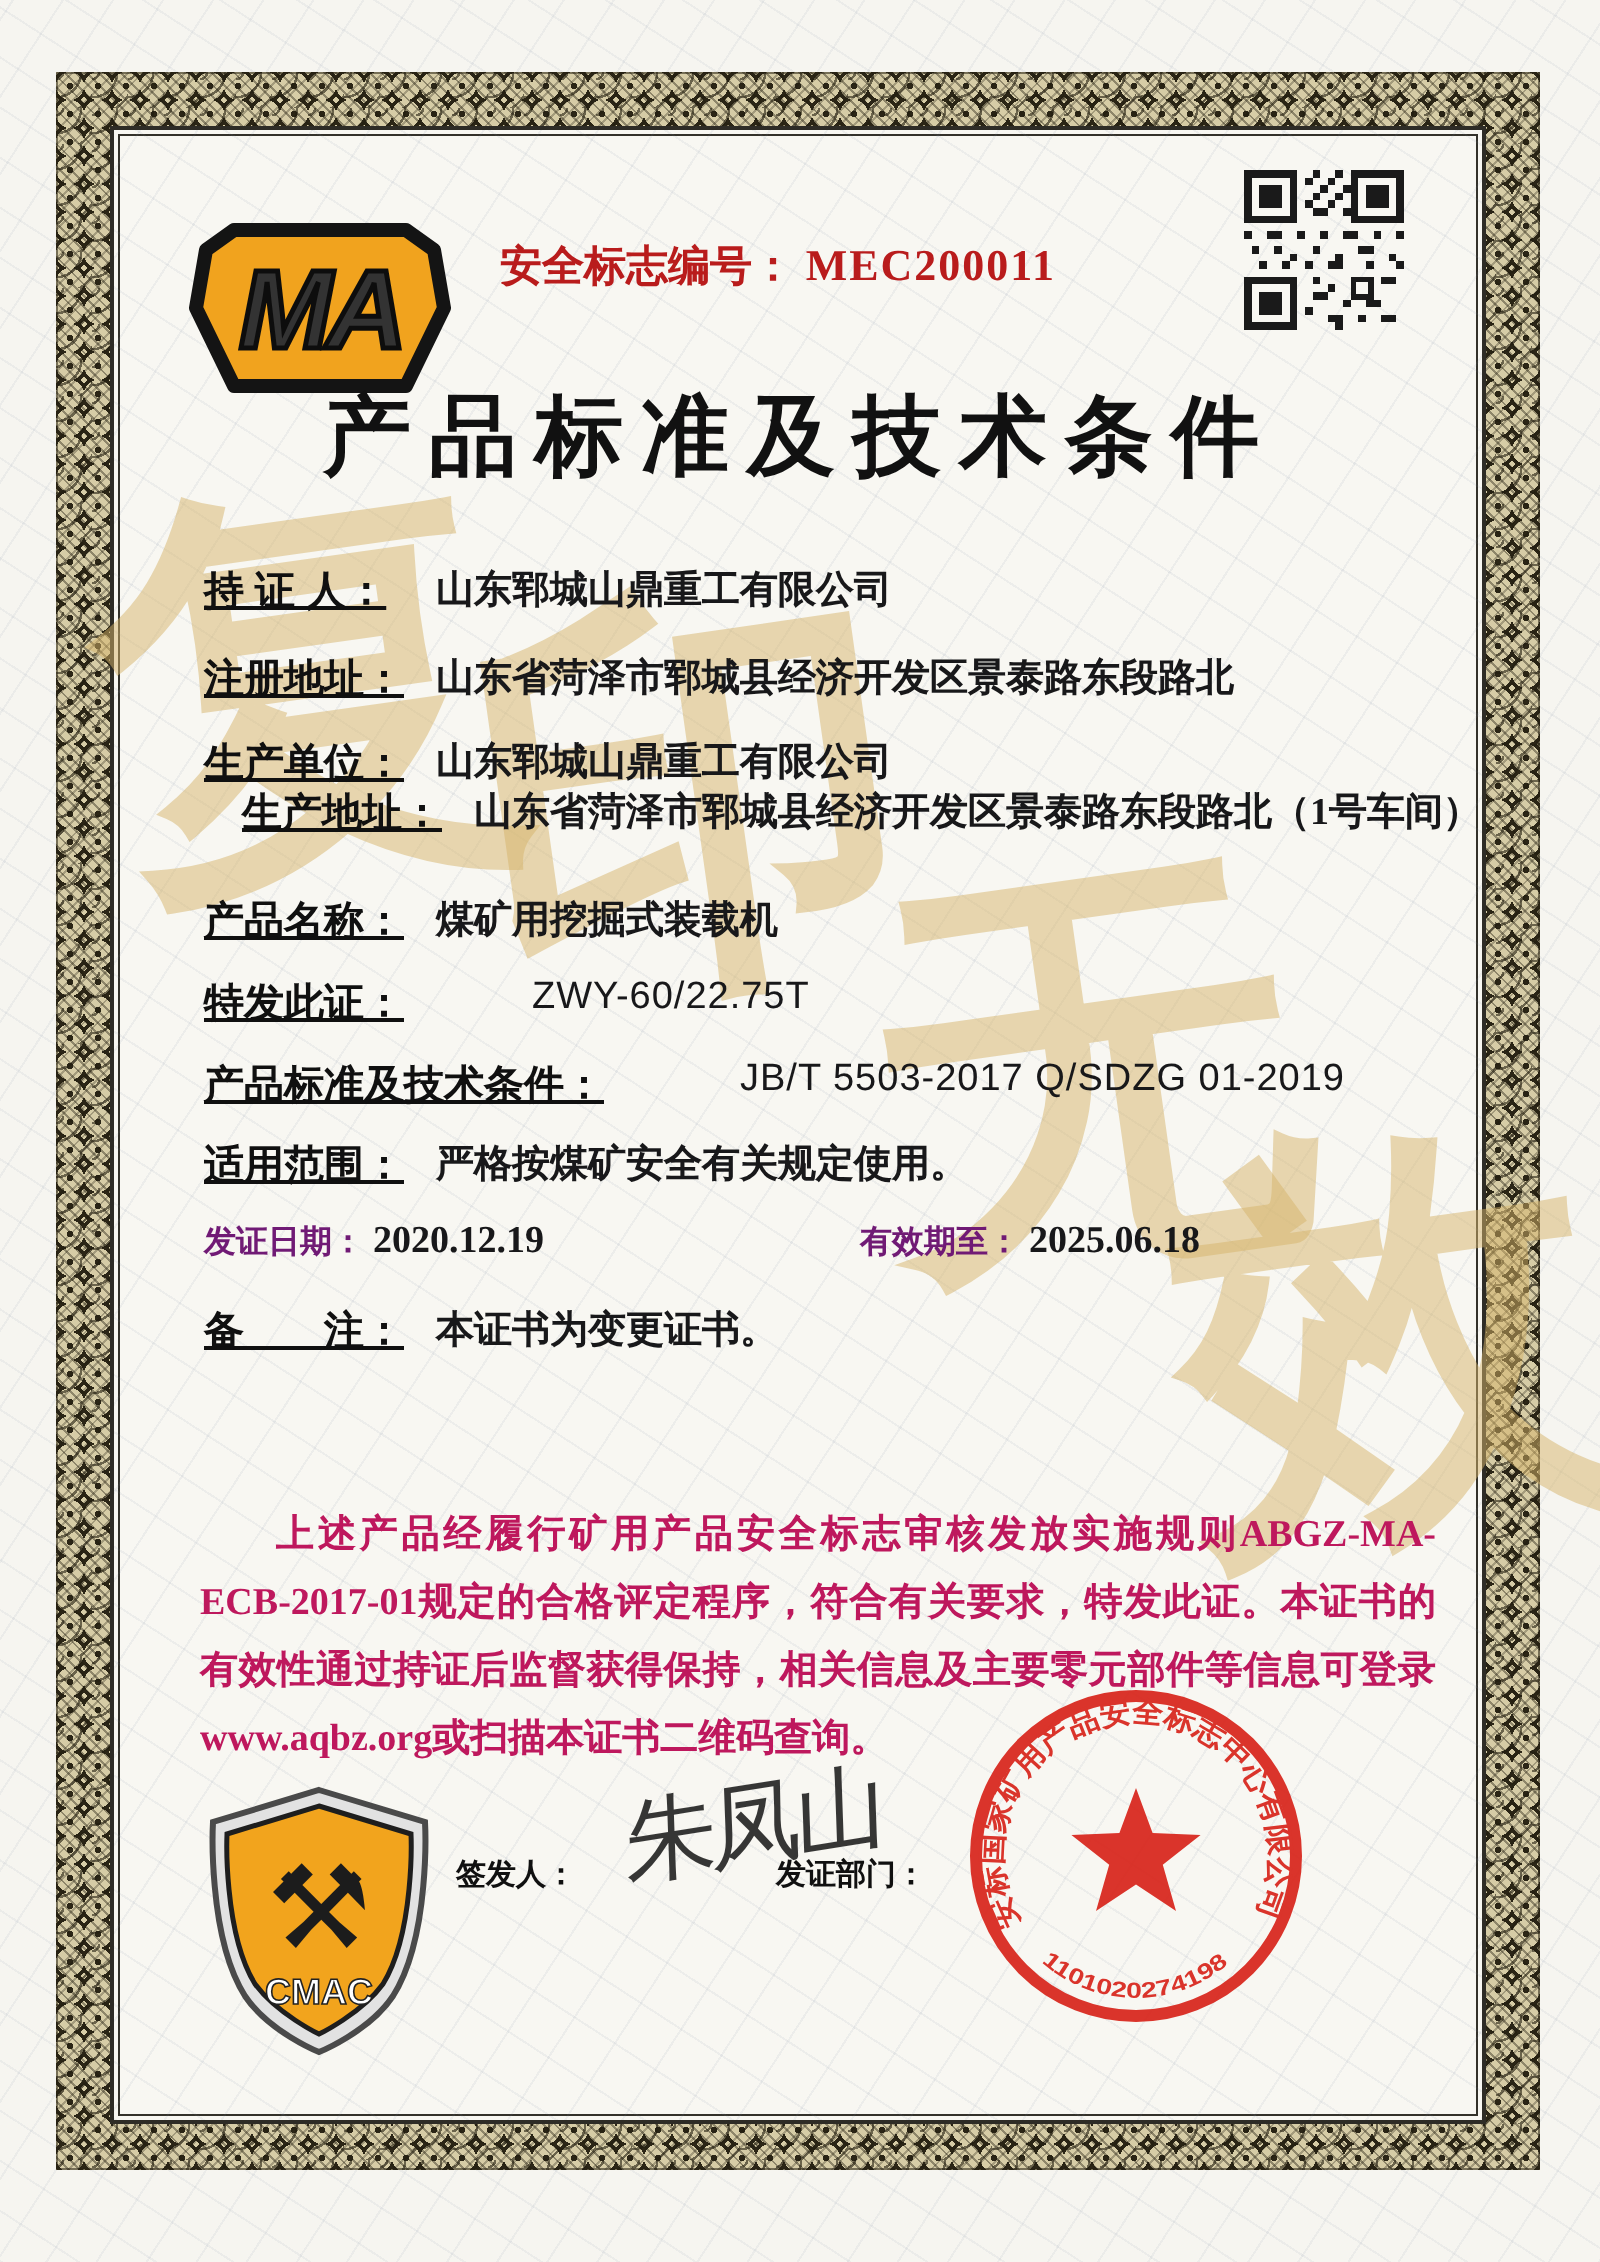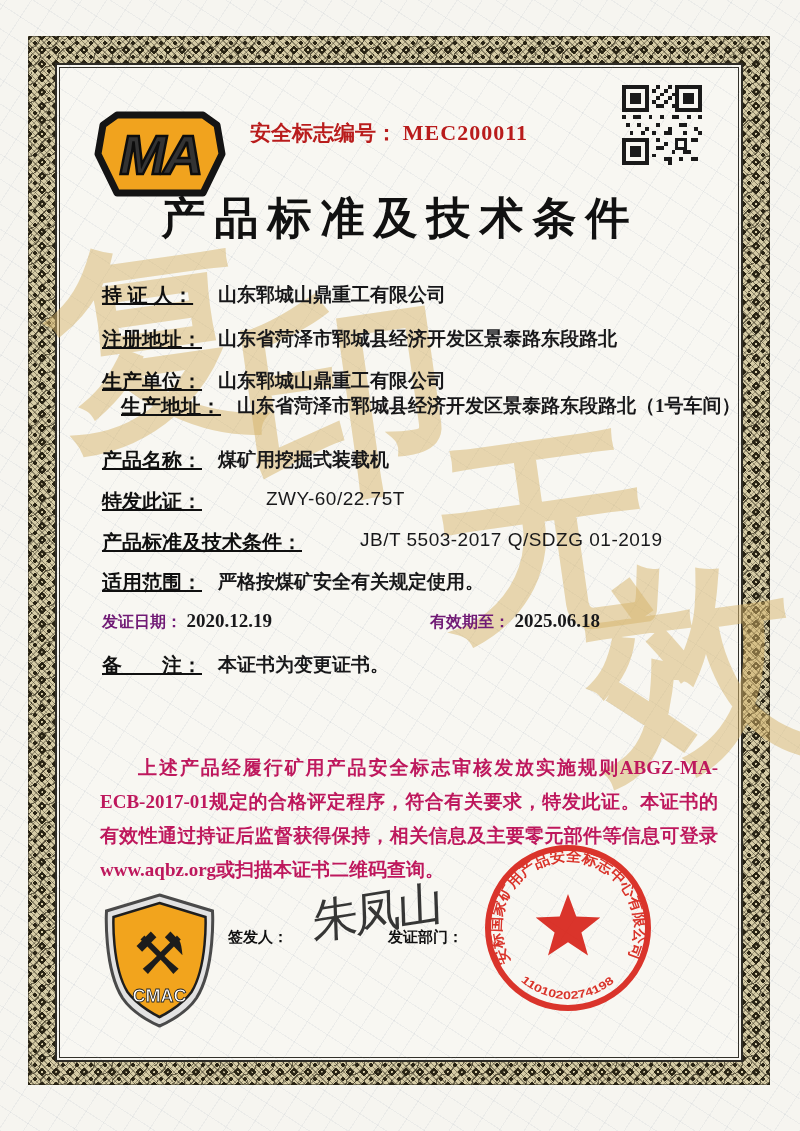--- a/index.html
+++ b/index.html
@@ -39,21 +39,21 @@
   .certno{left:250px;top:119px;z-index:2;font-size:21px;font-weight:700;color:#b91c1c;white-space:pre;}
   .certno .num{font-family:"Liberation Serif",serif;font-size:22px;letter-spacing:1px;}
   .title{left:55px;top:189px;width:690px;text-align:center;z-index:2;
      font-family:"Liberation Serif",serif;font-weight:700;font-size:44px;
      letter-spacing:9px;color:#111;}
   
   .row{left:102px;z-index:2;white-space:pre;}
   .row .lbl{display:inline-block;min-width:116px;font-weight:700;font-size:20px;color:#101010;vertical-align:top;white-space:pre;text-decoration:underline;}
   .row .val{display:inline-block;font-family:"Liberation Serif",serif;font-weight:700;font-size:19px;color:#18181a;vertical-align:top;white-space:normal;}
   .row.wrap .val{width:518px;}
-  .row.wide .lbl{min-width:0;margin-right:10px;text-align:right;}
+  .row.wide .lbl{min-width:0;margin-right:20px;text-align:right;}
   .latin .val{font-family:"Liberation Sans",sans-serif;font-weight:400;letter-spacing:.5px;margin-left:48px;}
   .datepair{z-index:2;white-space:pre;}
   .datepair .lbl{font-weight:700;font-size:16px;color:#701a75;}
   .datepair .val{font-family:"Liberation Serif",serif;font-weight:700;font-size:19px;color:#18181a;}
   
   .statement{left:100px;top:751px;width:618px;z-index:2;
      font-family:"Liberation Serif",serif;font-weight:700;font-size:19px;
      line-height:34px;color:#be185d;text-align:justify;text-indent:2em;}
   
   .siglabel{z-index:2;font-weight:700;font-size:15px;color:#101010;}

